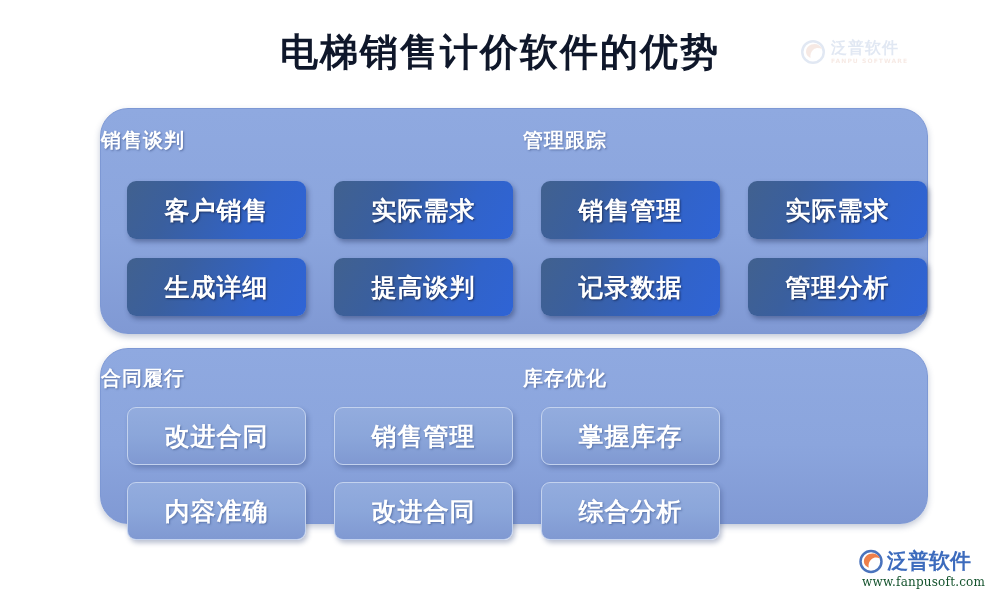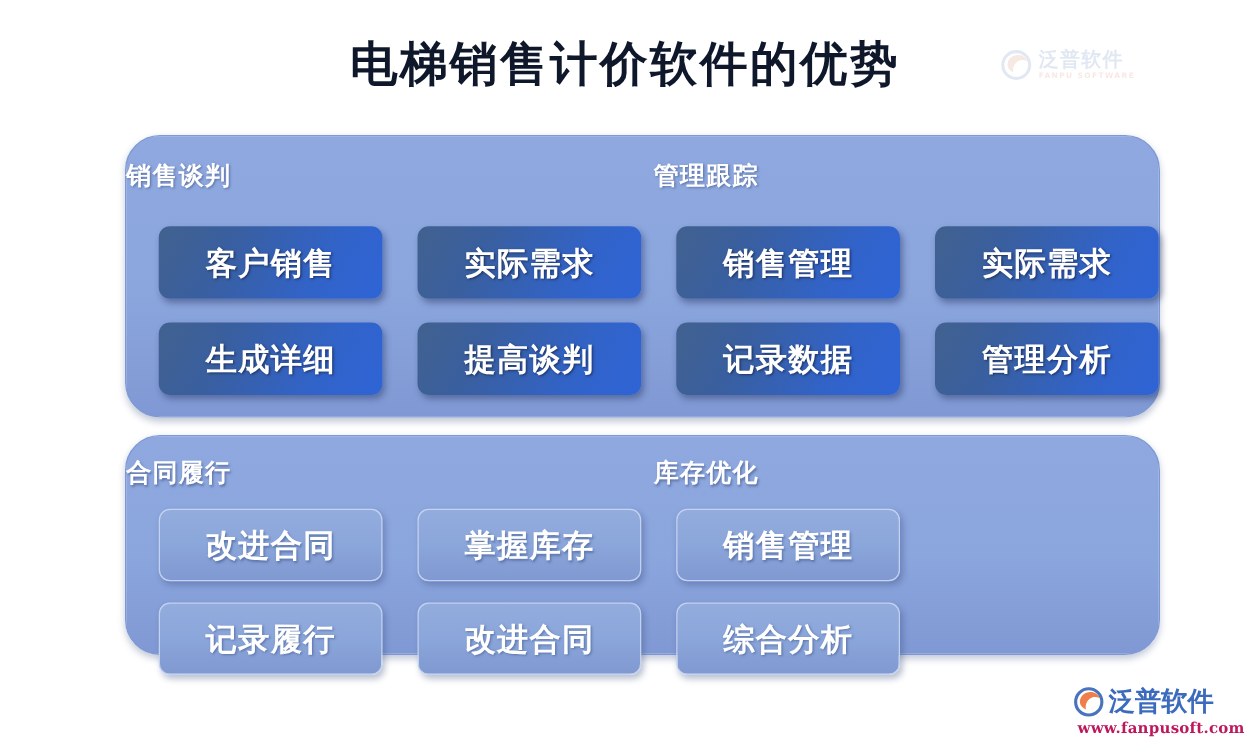--- a/index.html
+++ b/index.html
@@ -182,22 +182,22 @@
     font-size: 21px;
     font-weight: 700;
     color: #3c6bbd;
     letter-spacing: 0px;
     line-height: 24px;
     white-space: nowrap;
   }
   .brand-logo .url {
     font-family: "DejaVu Serif", "Liberation Serif", serif;
     font-size: 12px;
-    font-weight: 700;
-    color: #be185d;
+    font-weight: 400;
+    color: #14532d;
     letter-spacing: 0.2px;
     margin-top: 1px;
     margin-left: 4px;
     white-space: nowrap;
   }
 </style>
 </head>
 <body>
 
 <div class="page-title">电梯销售计价软件的优势</div>
@@ -255,30 +255,30 @@
 <div class="panel" id="panel-bottom">
   <div class="panel-inner">
     <div class="group-heading col-left">合同履行</div>
     <div class="group-heading col-right">库存优化</div>
 
     <div class="btn-row row-1">
       <div class="btn-cell">
         <div class="tile light">改进合同</div>
       </div>
       <div class="btn-cell">
+        <div class="tile light">销售管理</div>
+      </div>
+      <div class="btn-cell">
         <div class="tile light">掌握库存</div>
       </div>
-      <div class="btn-cell">
-        <div class="tile light">销售管理</div>
-      </div>
     </div>
 
     <div class="btn-row row-2">
       <div class="btn-cell">
-        <div class="tile light">记录履行</div>
+        <div class="tile light">内容准确</div>
       </div>
       <div class="btn-cell">
         <div class="tile light">改进合同</div>
       </div>
       <div class="btn-cell">
         <div class="tile light">综合分析</div>
       </div>
     </div>
   </div>
 </div>

